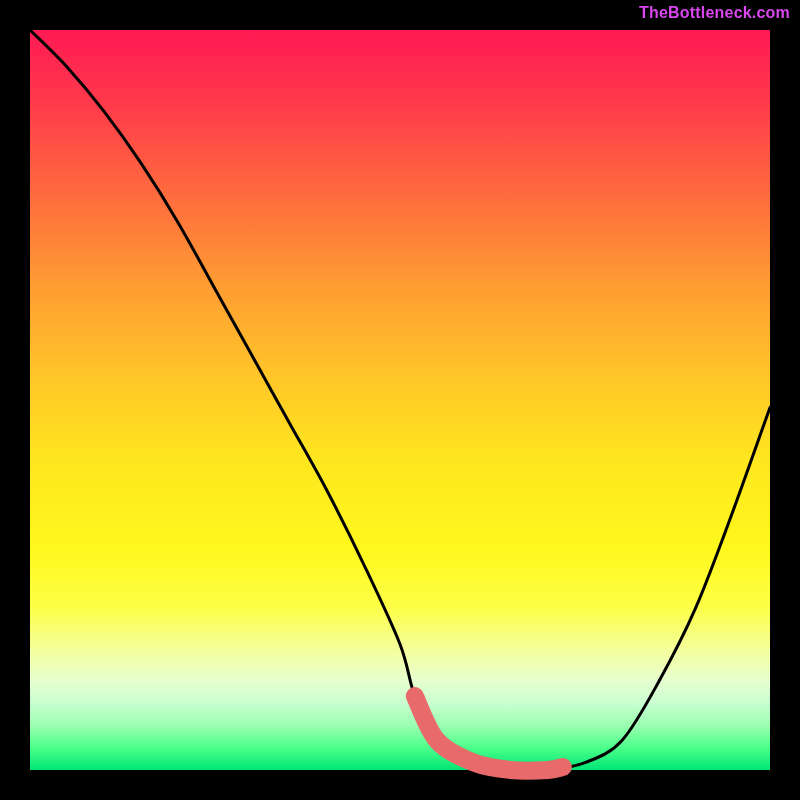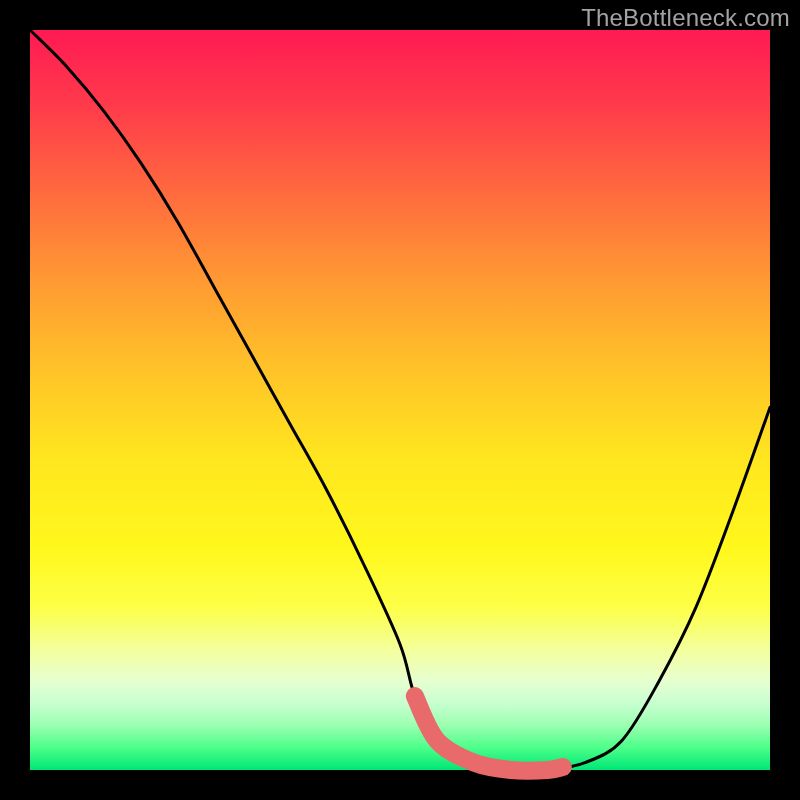--- a/index.html
+++ b/index.html
@@ -39,23 +39,23 @@
       #c8ffd0 91%,
       #9affb0 94%,
       #4cff8a 97%,
       #00e676 100%
     );
   }
   .watermark {
     position: absolute;
     top: 4px;
     right: 10px;
-    color: #a3a3a3;
-    font-size: 24px;
-    font-weight: 400;
+    color: #d946ef;
+    font-size: 16px;
+    font-weight: 700;
     letter-spacing: 0.2px;
     font-family: Arial, Helvetica, sans-serif;
   }
   svg.curve {
     position: absolute;
     left: 0;
     top: 0;
     width: 740px;
     height: 740px;
     overflow: visible;

